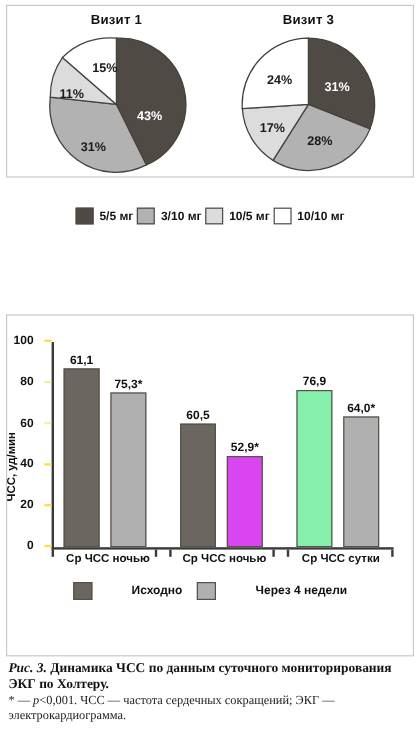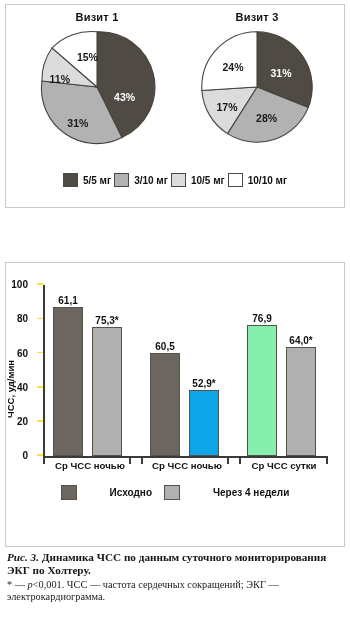--- a/index.html
+++ b/index.html
@@ -13,21 +13,21 @@
   .page{position:relative;width:350px;height:625px;}
 
   .panel{
     position:absolute;
     left:5px;
     width:340px;
     background:#ffffff;
     border:1px solid #c9c9c9;
     box-sizing:border-box;
   }
-  #panel-pies{top:4px;height:204px;}
+  #panel-pies{top:4px;height:144px;}
   #panel-bars{top:262px;height:285px;}
 
   
   .pie-row{position:absolute;top:0;left:0;width:100%;height:168px;}
   .pie-block{position:absolute;top:6px;width:150px;}
   #pie-block-1{left:16px;}
   #pie-block-2{left:176px;}
   .pie-title{
     text-align:center;font-size:11px;font-weight:bold;
     letter-spacing:.2px;color:#111;margin-bottom:4px;
@@ -231,21 +231,21 @@
             <div class="bar b2" style="height:128.8px;background:#b0b0b0;">
               <span class="bar-val">75,3*</span>
             </div>
             <div class="xcat">Ср ЧСС ночью</div>
           </div>
 
           <div class="group" style="left:101px;width:86px;">
             <div class="bar b1" style="height:103.5px;background:#6b6660;">
               <span class="bar-val">60,5</span>
             </div>
-            <div class="bar b2" style="height:66px;background:#0ea5e9;">
+            <div class="bar b2" style="height:76px;background:#d946ef;">
               <span class="bar-val">52,9*</span>
             </div>
             <div class="xcat">Ср ЧСС ночью</div>
           </div>
 
           <div class="group" style="left:198px;width:86px;">
             <div class="bar b1" style="height:131.5px;background:#86efac;text-align:right;">
               <span class="bar-val">76,9</span>
             </div>
             <div class="bar b2" style="height:109.4px;background:#b0b0b0;">

